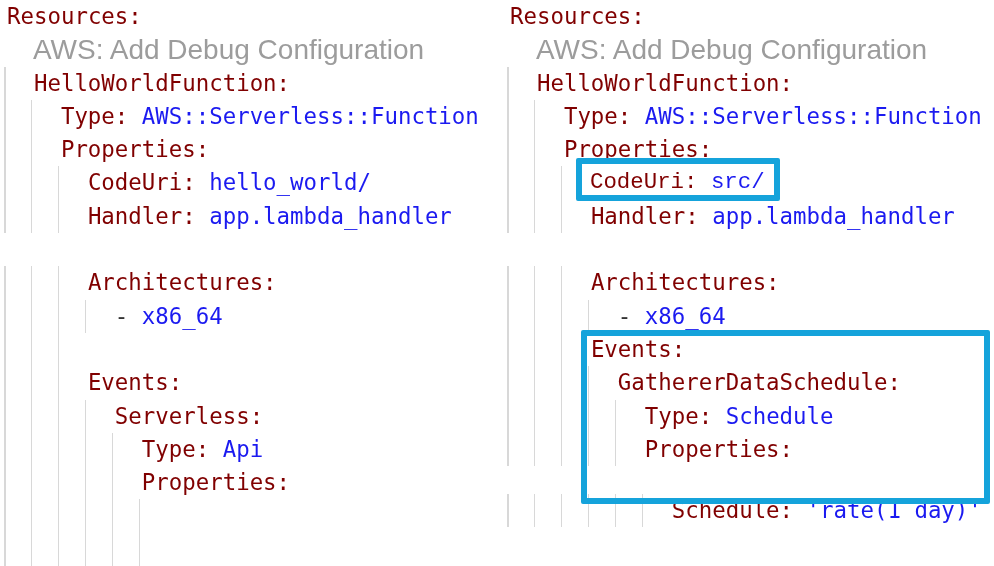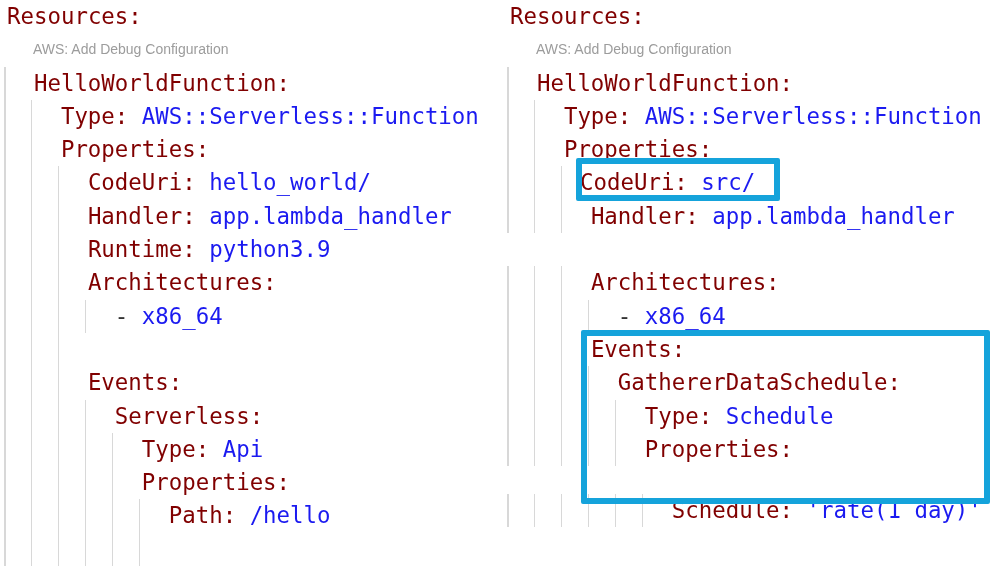--- a/index.html
+++ b/index.html
@@ -19,21 +19,21 @@
   .code-text{
     position:absolute;top:0;white-space:pre;
     font-size:22.4px;line-height:33.29px;letter-spacing:0;
   }
   .yk{color:var(--key);}
   .yv{color:var(--val);}
   .yp{color:var(--punct);}
   .codelens{
     position:absolute;top:0;white-space:pre;
     font-family:"Liberation Sans",sans-serif;
-    font-size:14px;line-height:33.29px;color:var(--lens);
+    font-size:28px;line-height:33.29px;color:var(--lens);
   }
   .hbox{
     position:absolute;border:6px solid var(--hl);
     box-sizing:border-box;border-radius:2px;background:transparent;
   }
 </style>
 </head>
 <body>
 
 <div class="screen">
@@ -63,26 +63,20 @@
         <span class="guide" style="left: 30.96px;"></span>
         <span class="guide" style="left: 57.92px;"></span>
         <span class="code-text" style="left: 87.88px;"><span class="yk">CodeUri: </span><span class="yv">hello_world/</span></span>
       </div>
       <div class="line" style="top: 199.765px;">
         <span class="guide" style="left: 4px;"></span>
         <span class="guide" style="left: 30.96px;"></span>
         <span class="guide" style="left: 57.92px;"></span>
         <span class="code-text" style="left: 87.88px;"><span class="yk">Handler: </span><span class="yv">app.lambda_handler</span></span>
       </div>
-      <div class="line" style="top: 233.059px;">
-        <span class="guide" style="left: 4px;"></span>
-        <span class="guide" style="left: 30.96px;"></span>
-        <span class="guide" style="left: 57.92px;"></span>
-        <span class="code-text" style="left: 87.88px;"><span class="yk">Runtime: </span><span class="yv">python3.9</span></span>
-      </div>
       <div class="line" style="top: 266.353px;">
         <span class="guide" style="left: 4px;"></span>
         <span class="guide" style="left: 30.96px;"></span>
         <span class="guide" style="left: 57.92px;"></span>
         <span class="code-text" style="left: 87.88px;"><span class="yk">Architectures:</span></span>
       </div>
       <div class="line" style="top: 299.647px;">
         <span class="guide" style="left: 4px;"></span>
         <span class="guide" style="left: 30.96px;"></span>
         <span class="guide" style="left: 57.92px;"></span>
@@ -123,21 +117,20 @@
         <span class="guide" style="left: 111.84px;"></span>
         <span class="code-text" style="left: 141.8px;"><span class="yk">Properties:</span></span>
       </div>
       <div class="line" style="top: 499.412px;">
         <span class="guide" style="left: 4px;"></span>
         <span class="guide" style="left: 30.96px;"></span>
         <span class="guide" style="left: 57.92px;"></span>
         <span class="guide" style="left: 84.88px;"></span>
         <span class="guide" style="left: 111.84px;"></span>
         <span class="guide" style="left: 138.8px;"></span>
-        <span class="code-text" style="left: 168.76px;"><span class="yk">Path: </span><span class="yv">/hello</span></span>
       </div>
       <div class="line" style="top: 532.706px;">
         <span class="guide" style="left: 4px;"></span>
         <span class="guide" style="left: 30.96px;"></span>
         <span class="guide" style="left: 57.92px;"></span>
         <span class="guide" style="left: 84.88px;"></span>
         <span class="guide" style="left: 111.84px;"></span>
         <span class="guide" style="left: 138.8px;"></span>
       </div>
     </div>
@@ -159,21 +152,21 @@
       </div>
       <div class="line" style="top: 133.176px;">
         <span class="guide" style="left: 4px;"></span>
         <span class="guide" style="left: 30.96px;"></span>
         <span class="code-text" style="left: 60.92px;"><span class="yk">Properties:</span></span>
       </div>
       <div class="line" style="top: 166.471px;">
         <span class="guide" style="left: 4px;"></span>
         <span class="guide" style="left: 30.96px;"></span>
         <span class="guide" style="left: 57.92px;"></span>
-        <span class="code-text" style="left: 77px;"><span class="yk">CodeUri: </span><span class="yv">src/</span></span>
+        <span class="code-text" style="left: 87px; font-family: Liberation Mono, monospace;"><span class="yk">CodeUri: </span><span class="yv">src/</span></span>
       </div>
       <div class="line" style="top: 199.765px;">
         <span class="guide" style="left: 4px;"></span>
         <span class="guide" style="left: 30.96px;"></span>
         <span class="guide" style="left: 57.92px;"></span>
         <span class="code-text" style="left: 87.88px;"><span class="yk">Handler: </span><span class="yv">app.lambda_handler</span></span>
       </div>
       <div class="line" style="top: 266.353px;">
         <span class="guide" style="left: 4px;"></span>
         <span class="guide" style="left: 30.96px;"></span>

